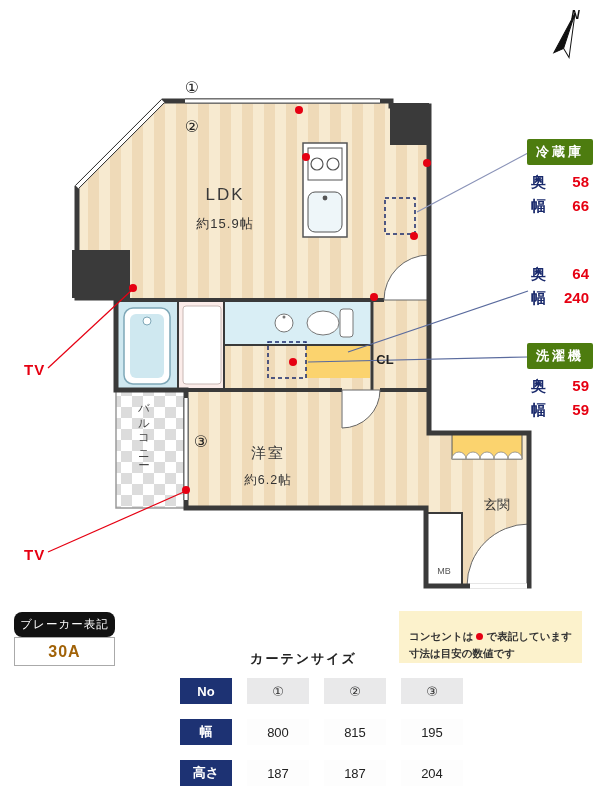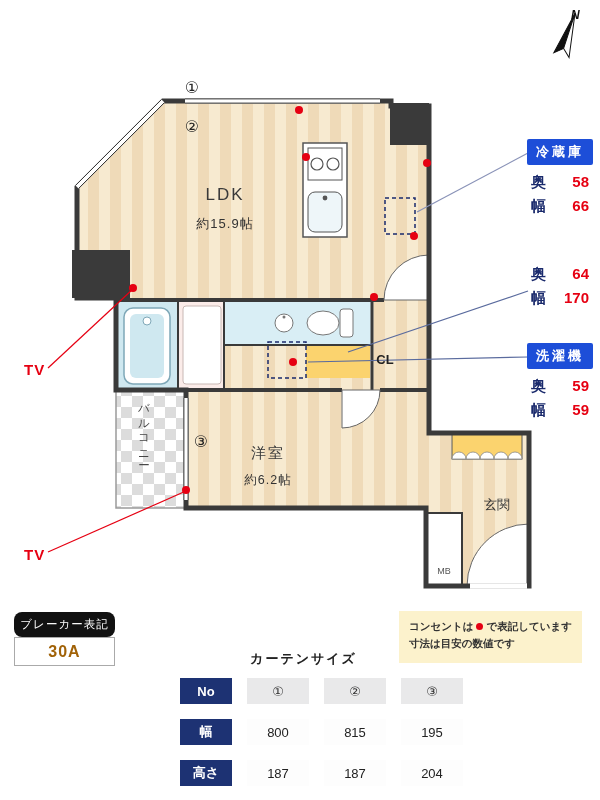--- a/index.html
+++ b/index.html
@@ -8,37 +8,37 @@
   .abs{position:absolute;}
   .lbl{position:absolute;color:#333;pointer-events:none;}
   .center{text-align:center;}
   
   .room-title{font-size:17px;letter-spacing:2px;color:#3a3a3a;}
   .room-size{font-size:13px;margin-top:10px;letter-spacing:1px;}
   .marker{font-size:16px;color:#222;}
   .tv{color:#e60012;font-weight:bold;font-size:15px;letter-spacing:1px;}
   .vert{writing-mode:vertical-rl;letter-spacing:3px;font-size:11.5px;color:#444;}
   
-  .ann-box{position:absolute;width:66px;height:26px;background:#1d4ed8;color:#fff;
+  .ann-box{position:absolute;width:66px;height:26px;background:#4d7c0f;color:#fff;
            display:flex;align-items:center;justify-content:center;
            font-size:13px;font-weight:bold;letter-spacing:3px;border-radius:2px;}
   .ann-rows{position:absolute;width:58px;}
   .ann-row{display:flex;justify-content:space-between;align-items:baseline;height:24px;
            font-weight:bold;font-size:15px;}
   .ann-row .al{color:#1a2a6c;}
   .ann-row .av{color:#e60012;}
   
   .breaker-title{position:absolute;left:14px;top:612px;width:101px;height:25px;background:#111;
            color:#fff;font-size:11.5px;display:flex;align-items:center;justify-content:center;letter-spacing:1px;border-radius:8px;}
   .breaker-value{position:absolute;left:14px;top:637px;width:99px;height:27px;background:#fff;
            border:1px solid #aaa;color:#a16207;font-weight:bold;font-size:16px;
            display:flex;align-items:center;justify-content:center;letter-spacing:1px;}
   
   .note{position:absolute;left:399px;top:611px;width:183px;height:52px;background:#fcf2cc;
-        font-size:10.5px;font-weight:bold;color:#333;line-height:17px;padding:7px 0 0 10px;box-sizing:border-box;}
+        font-size:10.5px;font-weight:bold;color:#333;line-height:17px;padding:17px 0 0 10px;box-sizing:border-box;}
   .dot{display:inline-block;width:7px;height:7px;background:#e60012;border-radius:50%;margin:0 3px;}
   
   .ct-title{position:absolute;left:180px;top:650px;width:247px;text-align:center;
             font-size:13px;font-weight:bold;letter-spacing:2px;color:#222;}
   .ct{position:absolute;left:180px;top:678px;display:grid;
       grid-template-columns:52px 62px 62px 62px;grid-auto-rows:26px;gap:15px;}
   .ct div{display:flex;align-items:center;justify-content:center;font-size:13px;}
   .ct .hd{background:#1d3273;color:#fff;font-weight:bold;}
   .ct .gc{background:#e9e9ea;color:#333;}
   .ct .vc{background:#fdfdfd;color:#222;}
@@ -210,21 +210,21 @@
     </div>
   </div>
 
   <div class="ann-rows" style="left:531px;top:265px;">
     <div class="ann-row">
       <span class="al">奥</span>
       <span class="av">64</span>
     </div>
     <div class="ann-row">
       <span class="al">幅</span>
-      <span class="av">170</span>
+      <span class="av">240</span>
     </div>
   </div>
 
   <div class="ann-box" style="left:527px;top:343px;">洗濯機</div>
   <div class="ann-rows" style="left:531px;top:377px;">
     <div class="ann-row">
       <span class="al">奥</span>
       <span class="av">59</span>
     </div>
     <div class="ann-row">

